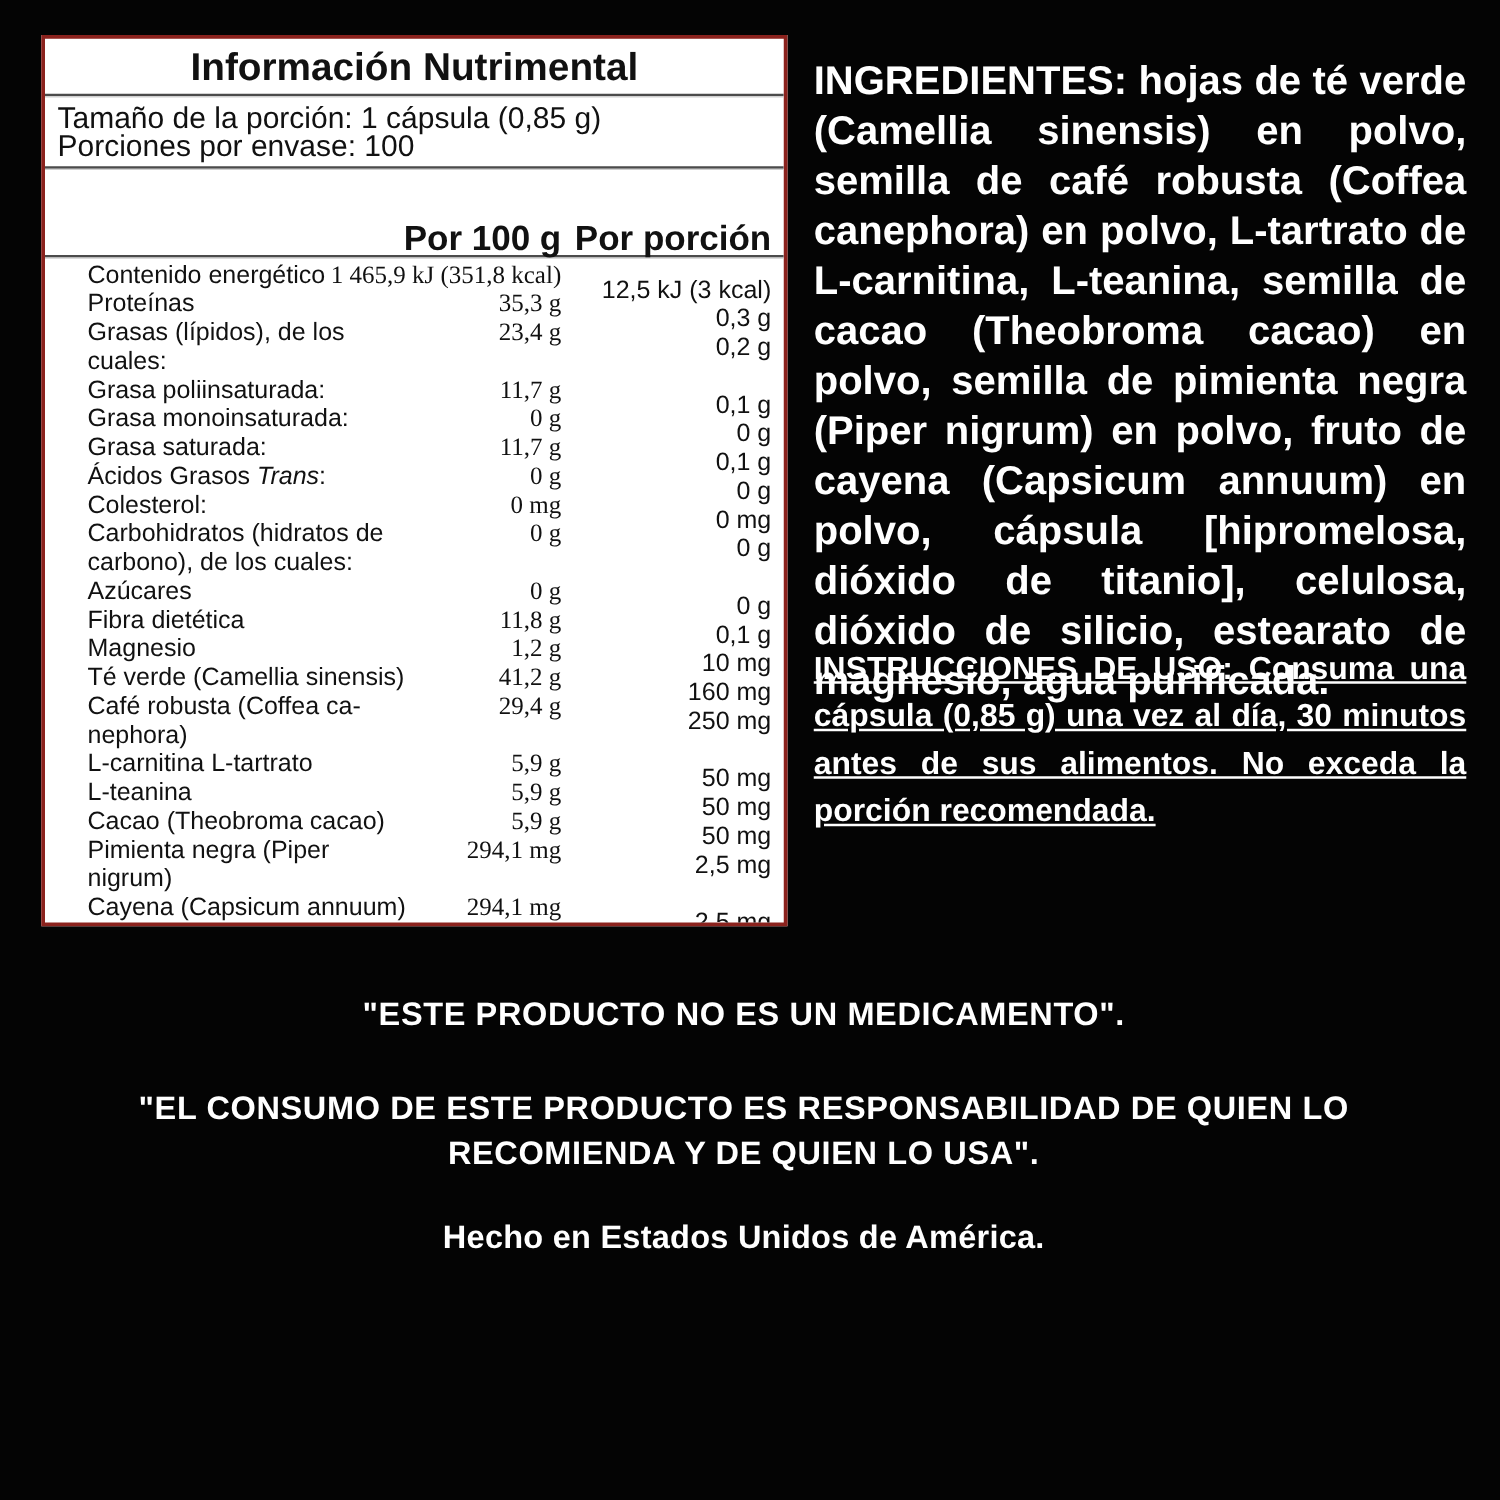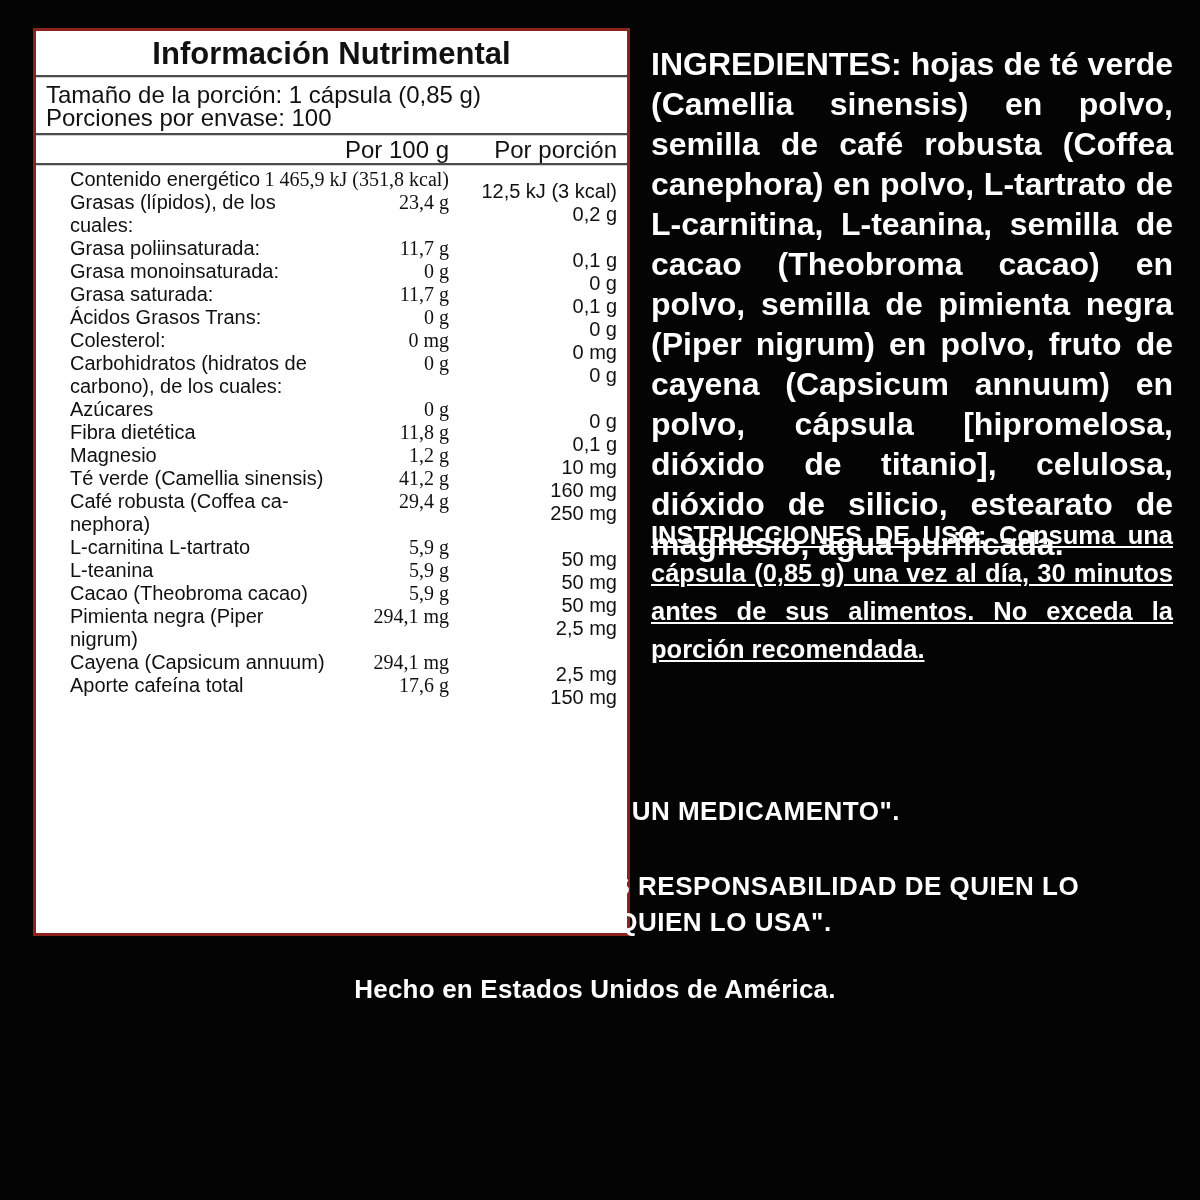--- a/index.html
+++ b/index.html
@@ -16,21 +16,21 @@
     background:var(--background);
     font-family:"Liberation Sans", sans-serif;
     position:relative;
     overflow:hidden;
   }
 
   
   .panel{
     position:absolute;
     left:33px; top:28px;
-    width:597px; height:908px;
+    width:597px; height:713px;
     background:var(--panel_bg);
     border:3px solid var(--panel_border);
     color:var(--ink);
     overflow:hidden;
   }
   .panel-title{
     font-size:31px;
     font-weight:bold;
     text-align:center;
     padding:5px 0 3px 0;
@@ -42,43 +42,44 @@
     border-bottom:1px solid #cfcfcf;
   }
   .serving{
     font-size:24px;
     line-height:23px;
     padding:5px 10px 4px 10px;
   }
   .hdr-row{
     position:relative;
     height:27px;
-    font-size:24px;
-    font-weight:normal;
+    font-size:28px;
+    font-weight:bold;
     line-height:27px;
+    margin-top:41px;
   }
   .hdr-row .h1{position:absolute; right:178px; top:0; white-space:nowrap;}
   .hdr-row .h2{position:absolute; right:10px; top:0; white-space:nowrap;}
   .rows{
     padding-top:2px;
     font-size:20px;
     line-height:23px;
     margin-left:24px;
   }
   .row{position:relative;}
   .row .lbl{
     display:inline-block;
     max-width:258px;
     margin-left:10px;
     white-space:pre-line;
     vertical-align:top;
   }
   .row .v1{position:absolute; right:178px; top:0; white-space:nowrap;font-family:Liberation Serif, serif;}
   .row .v2{position:absolute; right:10px; top:12px; white-space:nowrap;}
-  .it{}
+  .it{font-style:italic;}
 
   
   .ingredients{
     position:absolute;
     left:651px; top:44px;
     width:522px;
     color:var(--paper_text);
     font-size:32px;
     font-weight:bold;
     line-height:40px;
@@ -122,20 +123,21 @@
     <div>Porciones por envase: 100</div>
   </div>
   <div class="sep"></div>
   <div class="hdr-row">
     <span class="h1">Por 100 g</span>
     <span class="h2">Por porción</span>
   </div>
   <div class="sep"></div>
   <div class="rows">
     <div class="row"><span class="lbl">Contenido energético</span><span class="v1">1 465,9 kJ (351,8 kcal)</span><span class="v2">12,5 kJ (3 kcal)</span></div>
+    <div class="row"><span class="lbl">Proteínas</span><span class="v1">35,3 g</span><span class="v2">0,3 g</span></div>
     <div class="row"><span class="lbl">Grasas (lípidos), de los
 cuales:</span><span class="v1">23,4 g</span><span class="v2">0,2 g</span></div>
     <div class="row"><span class="lbl">Grasa poliinsaturada:</span><span class="v1">11,7 g</span><span class="v2">0,1 g</span></div>
     <div class="row"><span class="lbl">Grasa monoinsaturada:</span><span class="v1">0 g</span><span class="v2">0 g</span></div>
     <div class="row"><span class="lbl">Grasa saturada:</span><span class="v1">11,7 g</span><span class="v2">0,1 g</span></div>
     <div class="row">
       <span class="lbl"><span>Ácidos Grasos </span><span class="it">Trans</span><span>:</span></span>
       <span class="v1">0 g</span><span class="v2">0 g</span>
     </div>
     <div class="row"><span class="lbl">Colesterol:</span><span class="v1">0 mg</span><span class="v2">0 mg</span></div>

